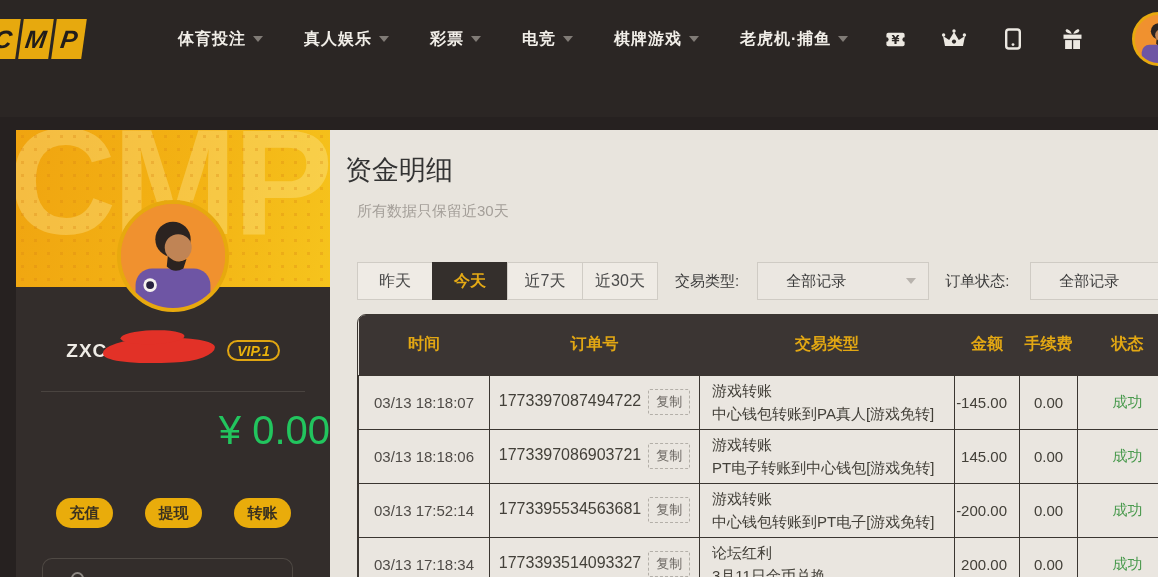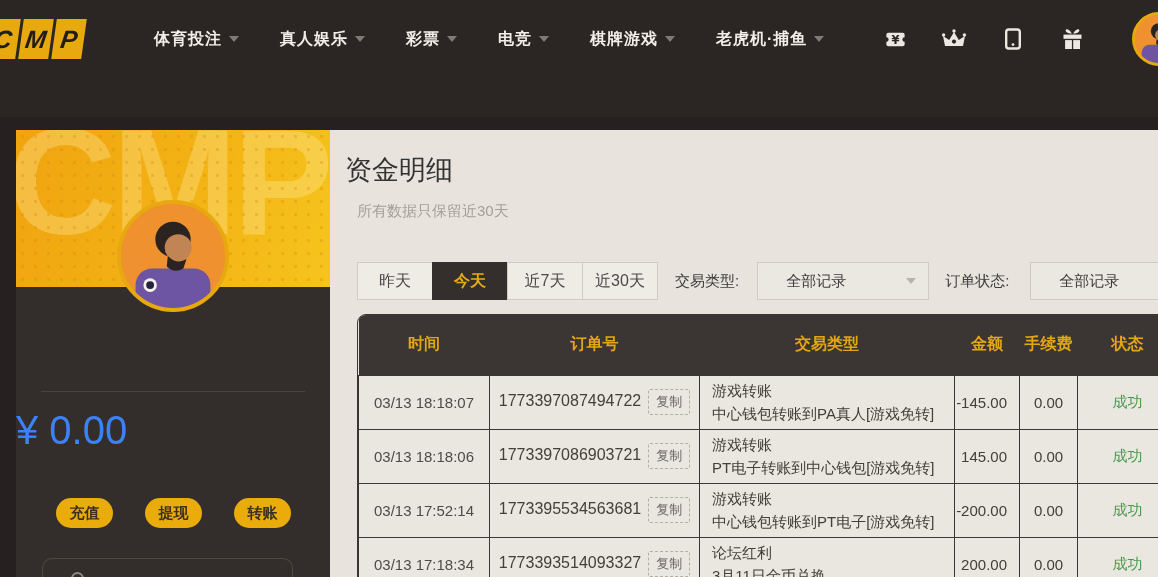--- a/index.html
+++ b/index.html
@@ -6,21 +6,21 @@
   html,body { width:1158px; height:577px; overflow:hidden; }
   body { font-family:"Liberation Sans","DejaVu Sans",sans-serif; background:#262120; }
   #app { position:relative; width:1158px; height:577px; overflow:hidden; }
 
   
   .nav { position:absolute; top:0; left:0; width:1158px; height:117px; background:#2b2624; }
   .nav-inner { position:absolute; top:11px; left:0; right:0; height:56px; display:flex; align-items:center; }
   .logo { display:flex; gap:3px; margin-left:-12px; transform:skewX(-8deg); }
   .logo-tile { width:30px; height:40px; background:#e7a90e; display:flex; align-items:center; justify-content:center;
                color:#211d1b; font-weight:900; font-style:italic; font-size:25px; }
-  .menu { display:flex; align-items:center; gap:41px; margin-left:70px; }
+  .menu { display:flex; align-items:center; gap:41px; margin-left:94px; }
   .menu-item { display:flex; align-items:center; gap:7px; cursor:pointer; }
   .menu-item .lbl { color:#f1eee8; font-size:16px; font-weight:600; letter-spacing:1px; }
   .chev { width:0; height:0; border-left:5px solid transparent; border-right:5px solid transparent; border-top:6px solid #807b76; }
   .nav-right { margin-left:auto; display:flex; align-items:center; gap:33px; }
   .nav-icon { width:26px; height:24px; display:flex; align-items:center; justify-content:center; cursor:pointer; }
   .nav-avatar { width:54px; height:54px; border-radius:50%; border:3px solid #e7a90e; overflow:hidden;
                 margin-left:14px; margin-right:-28px; flex:none; background:#f0912f; cursor:pointer; }
   .nav-avatar svg { width:100%; height:100%; display:block; }
 
   
@@ -37,22 +37,22 @@
   .sb-avatar svg { width:100%; height:100%; display:block; }
   .user-row { position:absolute; top:208px; left:0; width:100%; display:flex; align-items:center; justify-content:center; }
   .username { color:#efece6; font-size:19px; font-weight:800; letter-spacing:1px; }
   .redact { display:inline-block; width:112px; height:25px; margin-left:-4px; background:#e23127;
             border-radius:46% 54% 42% 58% / 60% 50% 62% 48%; transform:rotate(-2deg); position:relative; }
   .redact:after { content:""; position:absolute; left:18px; top:-8px; width:64px; height:14px; background:#e23127;
                   border-radius:50%; }
   .vip-badge { margin-left:12px; border:2px solid #e0a511; border-radius:11px; padding:0 8px; height:21px;
                display:flex; align-items:center; color:#e9b20c; font-weight:800; font-style:italic; font-size:14px; }
   .sb-divider { position:absolute; top:261px; left:25px; right:25px; border-top:1px solid #4a4440; }
-  .balance { position:absolute; top:278px; left:0; width:100%; text-align:left;
-             color:#3b82f6; font-size:40px; }
+  .balance { position:absolute; top:278px; left:0; width:100%; text-align:right;
+             color:#22c55e; font-size:40px; }
   .balance-label { position:absolute; top:330px; left:0; width:100%; text-align:center; color:#9a958f; font-size:16px; }
   .sb-buttons { position:absolute; top:368px; left:40px; display:flex; gap:32px; }
   .sb-btn { width:57px; height:30px; border:none; border-radius:16px; background:#e9ac0b; color:#3a3120;
             font-size:15px; font-weight:600; cursor:pointer; font-family:inherit; }
   .sb-card { position:absolute; top:428px; left:26px; width:251px; height:60px;
              border:1px solid #4f4944; border-bottom:none; border-radius:10px 10px 0 0; }
   .sb-card-icon { position:absolute; left:28px; top:13px; width:13px; height:13px; border:2px solid #8d8883; border-radius:50%; }
 
   
   .main { position:absolute; left:330px; top:130px; right:0; bottom:0; background:#e8e4dd; overflow:hidden; }
@@ -179,20 +179,25 @@
     <div class="sb-avatar">
       <svg viewBox="0 0 100 100">
         <rect width="100" height="100" fill="#f0912f"></rect>
         <rect x="14" y="62" width="72" height="42" rx="16" fill="#6e55a4"></rect>
         <circle cx="50" cy="34" r="17" fill="#2b2320"></circle>
         <circle cx="55" cy="42" r="13" fill="#c08455"></circle>
         <path d="M45 50 q9 9 18 3 l-3 9 q-9 5 -16 -2 z" fill="#2b2320"></path>
         <circle cx="28" cy="78" r="6.5" fill="#f5f2ee"></circle>
           <circle cx="28" cy="78" r="3.8" fill="#27223f"></circle>
       </svg>
+    </div>
+    <div class="user-row">
+      <span class="username">ZXC</span>
+      <span class="redact"></span>
+      <span class="vip-badge">VIP.1</span>
     </div>
     <div class="sb-divider"></div>
     <div class="balance">¥ 0.00</div>
     <div class="sb-buttons" id="sb-buttons">
         <button class="sb-btn">充值</button>
         <button class="sb-btn">提现</button>
         <button class="sb-btn">转账</button>
       </div>
     <div class="sb-card">
       <div class="sb-card-icon"></div>

